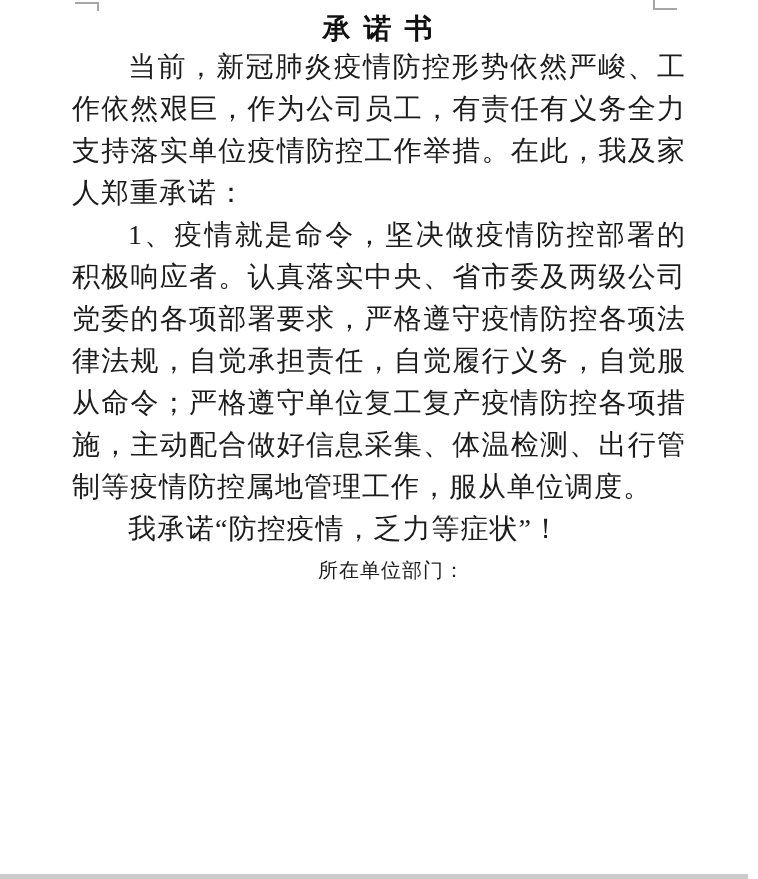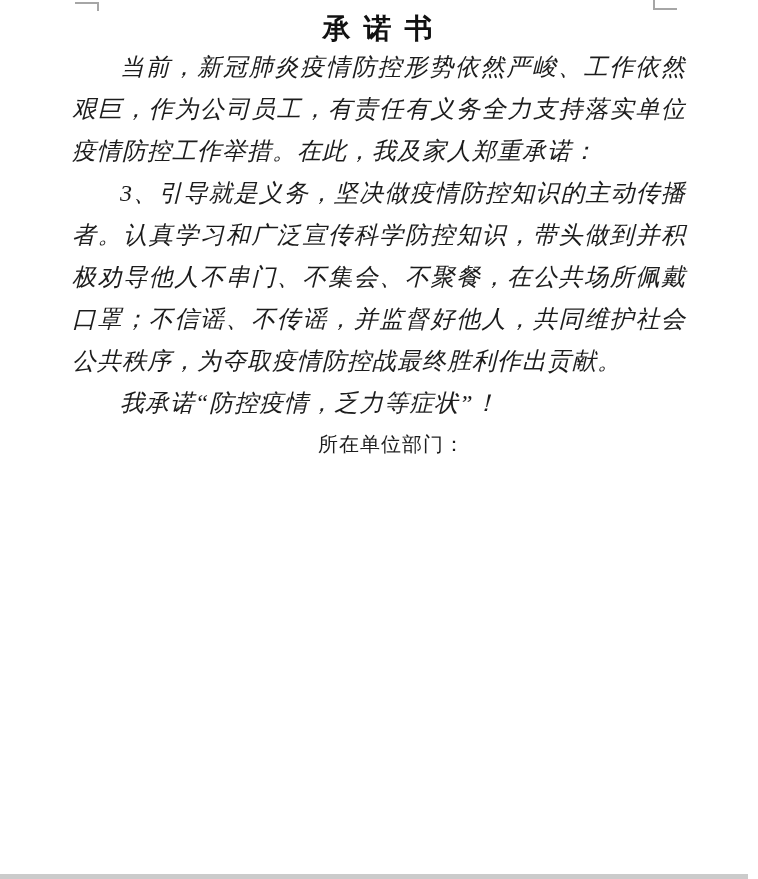--- a/index.html
+++ b/index.html
@@ -42,28 +42,27 @@
     margin-top: 12px;
     font-size: 28px;
     font-weight: bold;
     letter-spacing: 3px;
     line-height: 34px;
     text-align: center;
     color: #111111;
   }
 
   .para {
-    font-size: 24px;
+    font-size: 28px;
     line-height: 42px;
     letter-spacing: 1px;
     text-align: justify;
     text-indent: 2em;
     color: #1c1c1c;
     word-break: break-all;
-    font-style: italic;
   }
 
   .sig {
     font-size: 20px;
     line-height: 41px;
     letter-spacing: 1px;
     color: #1c1c1c;
     white-space: pre;
   }
   .sig-unit     { margin-left: 246px; }
@@ -81,23 +80,23 @@
 <div class="page">
 
   <div class="crop-tl"></div>
   <div class="crop-tr"></div>
 
   <div class="doc">
     <div class="title">承 诺 书</div>
 
     <p class="para">当前，新冠肺炎疫情防控形势依然严峻、工作依然艰巨，作为公司员工，有责任有义务全力支持落实单位疫情防控工作举措。在此，我及家人郑重承诺：</p>
 
+    <p class="para">1、疫情就是命令，坚决做疫情防控部署的积极响应者。认真落实中央、省市委及两级公司党委的各项部署要求，严格遵守疫情防控各项法律法规，自觉承担责任，自觉履行义务，自觉服从命令；严格遵守单位复工复产疫情防控各项措施，主动配合做好信息采集、体温检测、出行管制等疫情防控属地管理工作，服从单位调度。</p>
 
 
-    <p class="para">3、引导就是义务，坚决做疫情防控知识的主动传播者。认真学习和广泛宣传科学防控知识，带头做到并积极劝导他人不串门、不集会、不聚餐，在公共场所佩戴口罩；不信谣、不传谣，并监督好他人，共同维护社会公共秩序，为夺取疫情防控战最终胜利作出贡献。</p>
 
     <p class="para">我承诺“防控疫情，乏力等症状”！</p>
 
     <div class="sig sig-unit">所在单位部门：</div>
 
   </div>
 
   <div class="bottom-edge"></div>
 
 </div>

